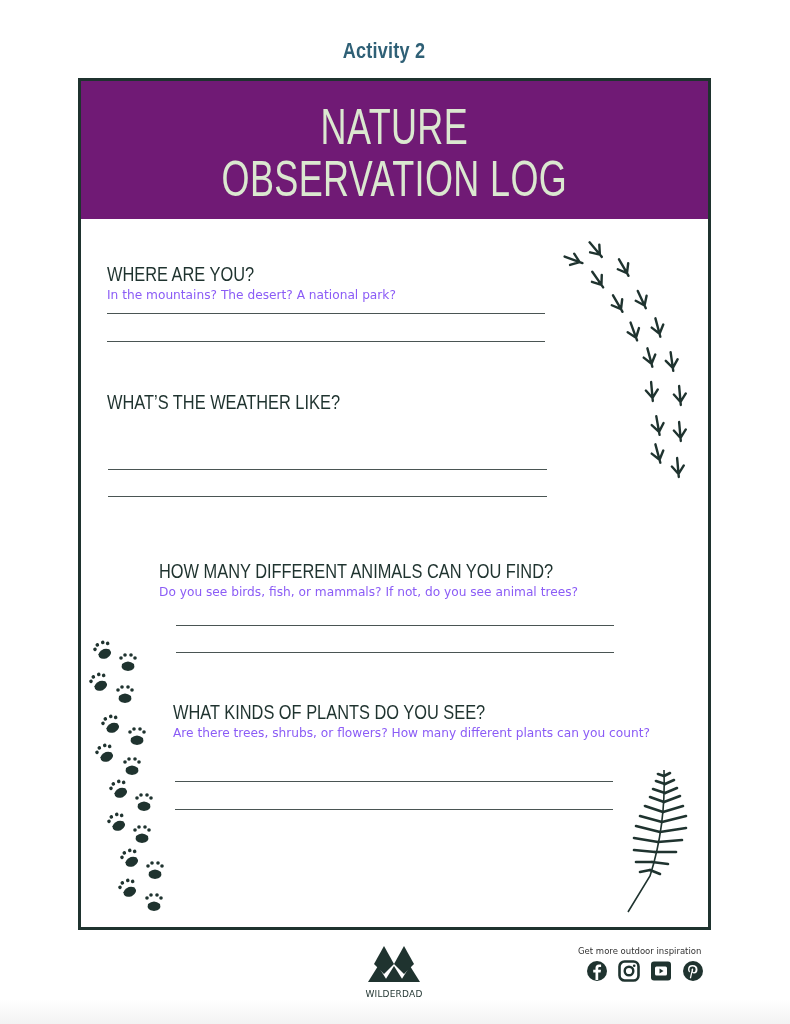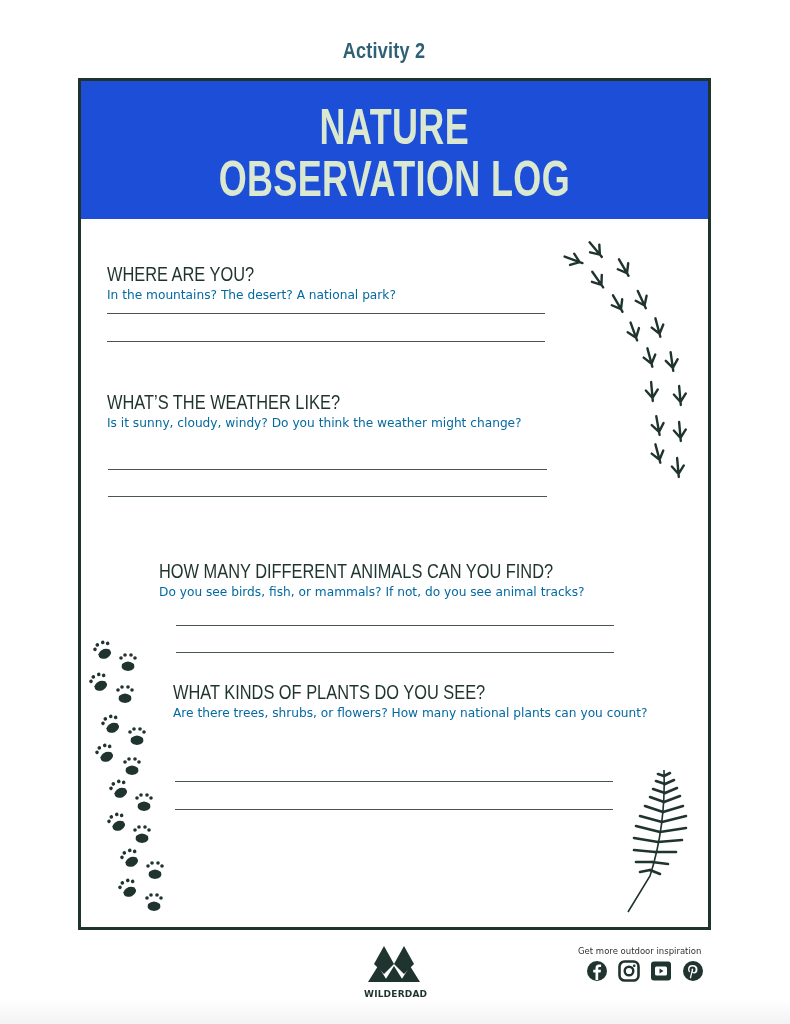--- a/index.html
+++ b/index.html
@@ -1,28 +1,28 @@
 <!DOCTYPE html>
 <html><head>
 <meta charset="utf-8">
 <style>
   html, body { margin: 0; padding: 0; }
   body { width: 790px; height: 1024px; background: #ffffff; position: relative; overflow: hidden; font-family: "Liberation Sans", sans-serif; }
   .activity { position: absolute; top: 38px; left: 0; width: 768px; text-align: center; font-family: "Liberation Sans", sans-serif; font-weight: bold; font-size: 22px; color: #2f6076; transform: scaleX(0.82); transform-origin: 384px 0; letter-spacing: 0.3px; }
   .frame { position: absolute; left: 78px; top: 78px; width: 627px; height: 846px; border: 3px solid #1f332f; box-sizing: content-box; }
-  .header { position: absolute; left: 0; top: 0; width: 627px; height: 138px; background: #1d4ed8; font-weight: bold; }
+  .header { position: absolute; left: 0; top: 0; width: 627px; height: 138px; background: #701a75; }
   .title { position: absolute; left: 0; width: 627px; text-align: center; color: #dbe8d0; font-family: "Liberation Sans", sans-serif; font-size: 50px; line-height: 52px; transform: scaleX(0.72); transform-origin: 313px 0; letter-spacing: 0.5px; }
   .title.l1 { top: 20px; }
   .title.l2 { top: 72px; }
   .section { position: absolute; }
   .q { font-family: "Liberation Sans", sans-serif; font-size: 21px; color: #1f332f; transform: scaleX(0.78); transform-origin: 0 0; white-space: nowrap; line-height: 24px; }
-  .sub { font-family: "DejaVu Sans", sans-serif; font-size: 12.2px; color: #0369a1; white-space: nowrap; margin-top: 2px; }
+  .sub { font-family: "DejaVu Sans", sans-serif; font-size: 12.2px; color: #8b5cf6; white-space: nowrap; margin-top: 2px; }
   .line { position: absolute; height: 0; border-top: 1.5px solid #4a5553; }
   .footer-logo { position: absolute; left: 364px; top: 944px; width: 60px; }
-  .brand { font-family: "DejaVu Sans", sans-serif; font-weight: bold; font-size: 9px; color: #1f332f; text-align: center; letter-spacing: 0.2px; margin-top: 1px; }
+  .brand { font-family: "DejaVu Sans", sans-serif; font-weight: normal; font-size: 9px; color: #1f332f; text-align: center; letter-spacing: 0.2px; margin-top: 1px; }
   .inspo { position: absolute; left: 578px; top: 946px; font-family: "DejaVu Sans", sans-serif; font-size: 8.5px; color: #333; white-space: nowrap; }
   .social { position: absolute; top: 960px; width: 22px; height: 22px; }
   .bottom-fade { position: absolute; left: 0; top: 1000px; width: 790px; height: 24px; background: linear-gradient(#ffffff, #f3f3f3); }
 </style>
 </head>
 <body>
 
 <div class="activity">Activity 2</div>
 
 <div class="frame">
@@ -34,35 +34,34 @@
 
 <div class="section" style="left:107px; top:262px;">
   <div class="q">WHERE ARE YOU?</div>
   <div class="sub">In the mountains? The desert? A national park?</div>
 </div>
 <div class="line" style="left:107px; top:313px; width:438px;"></div>
 <div class="line" style="left:107px; top:341px; width:438px;"></div>
 
 <div class="section" style="left:107px; top:390px;">
   <div class="q">WHAT’S THE WEATHER LIKE?</div>
-  <div class="sub">Is it sunny, cloudy, windy? Do you think the weather might change?</div>
 </div>
 <div class="line" style="left:108px; top:469px; width:439px;"></div>
 <div class="line" style="left:108px; top:496px; width:439px;"></div>
 
 <div class="section" style="left:159px; top:559px;">
   <div class="q">HOW MANY DIFFERENT ANIMALS CAN YOU FIND?</div>
-  <div class="sub">Do you see birds, fish, or mammals? If not, do you see animal tracks?</div>
+  <div class="sub">Do you see birds, fish, or mammals? If not, do you see animal trees?</div>
 </div>
 <div class="line" style="left:176px; top:625px; width:438px;"></div>
 <div class="line" style="left:176px; top:652px; width:438px;"></div>
 
-<div class="section" style="left:173px; top:680px;">
+<div class="section" style="left:173px; top:700px;">
   <div class="q">WHAT KINDS OF PLANTS DO YOU SEE?</div>
-  <div class="sub">Are there trees, shrubs, or flowers? How many national plants can you count?</div>
+  <div class="sub">Are there trees, shrubs, or flowers? How many different plants can you count?</div>
 </div>
 <div class="line" style="left:175px; top:781px; width:438px;"></div>
 <div class="line" style="left:175px; top:809px; width:438px;"></div>
 
 <svg style="position:absolute; left:558px; top:236px;" width="140" height="245" viewBox="0 0 140 245">
   <defs>
     <g id="bt">
       <path d="M0 -10 L0 6 M0 6 L-6 -2 M0 6 L6 -2 M0 6 L0 9" stroke="#1f332f" stroke-width="2.4" fill="none" stroke-linecap="round"></path>
     </g>
   </defs>

